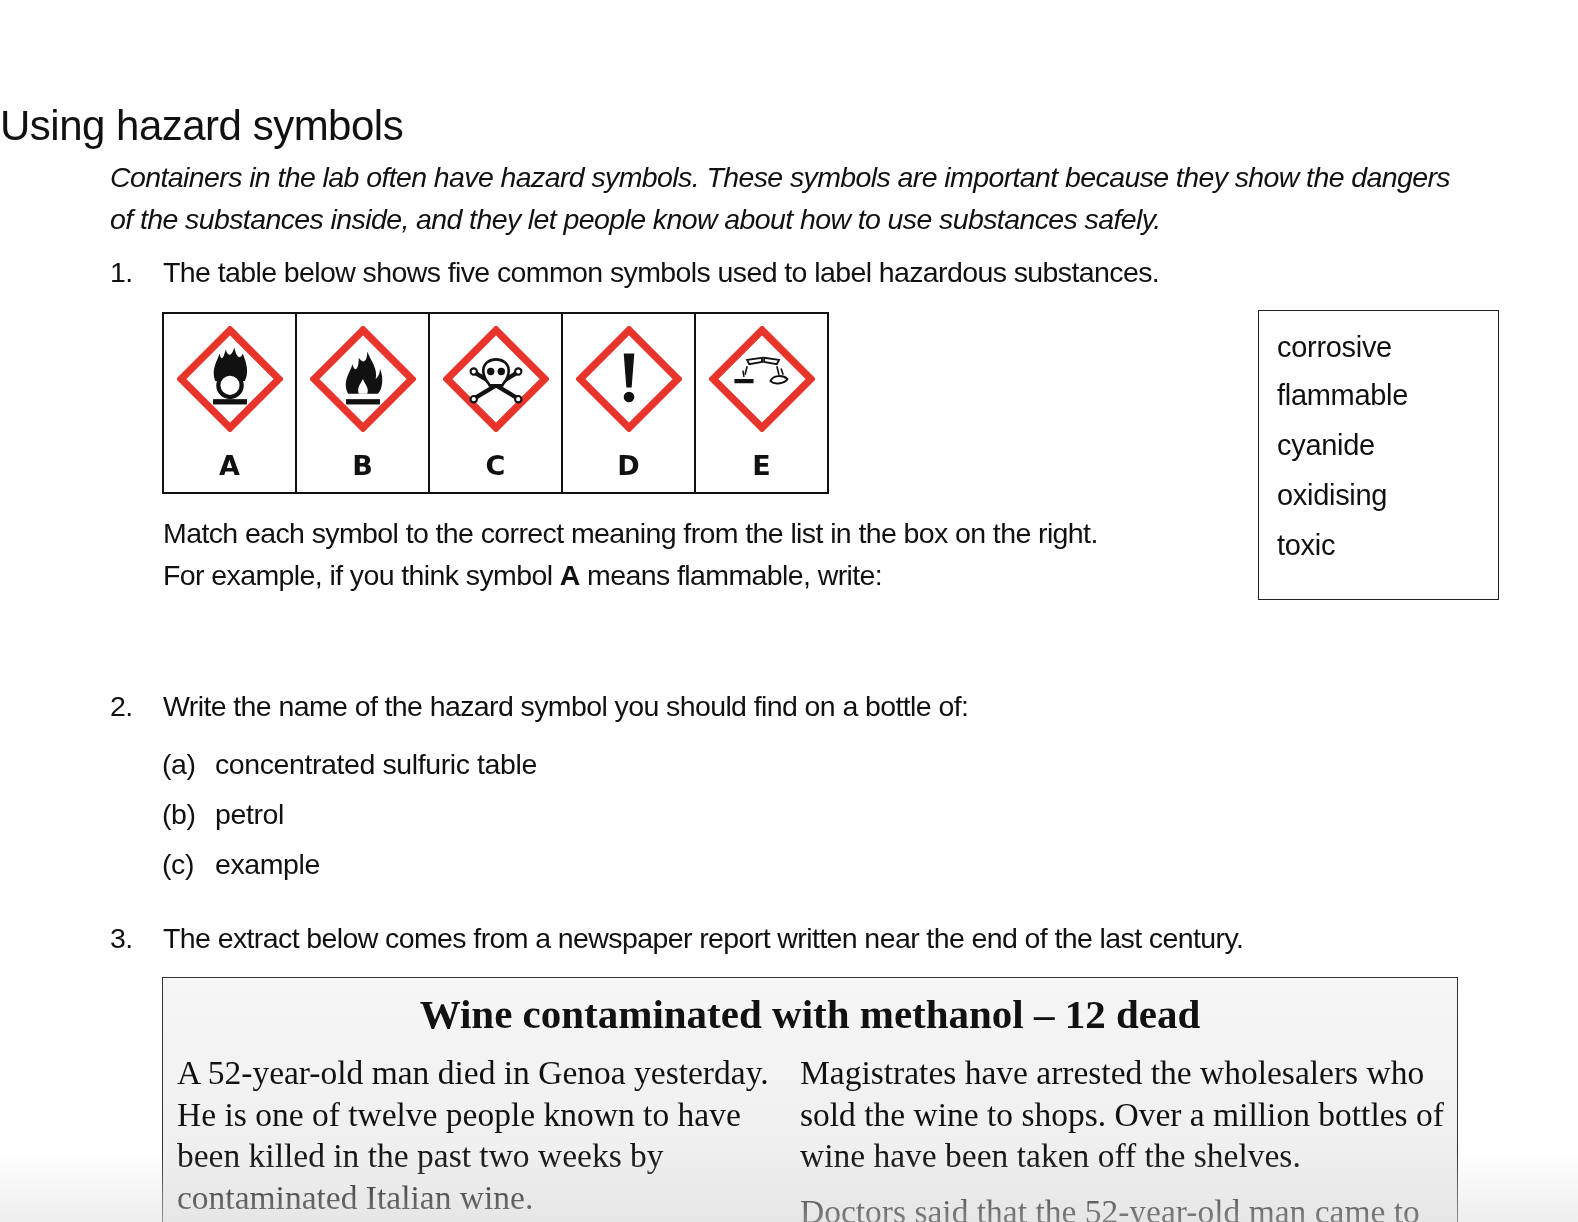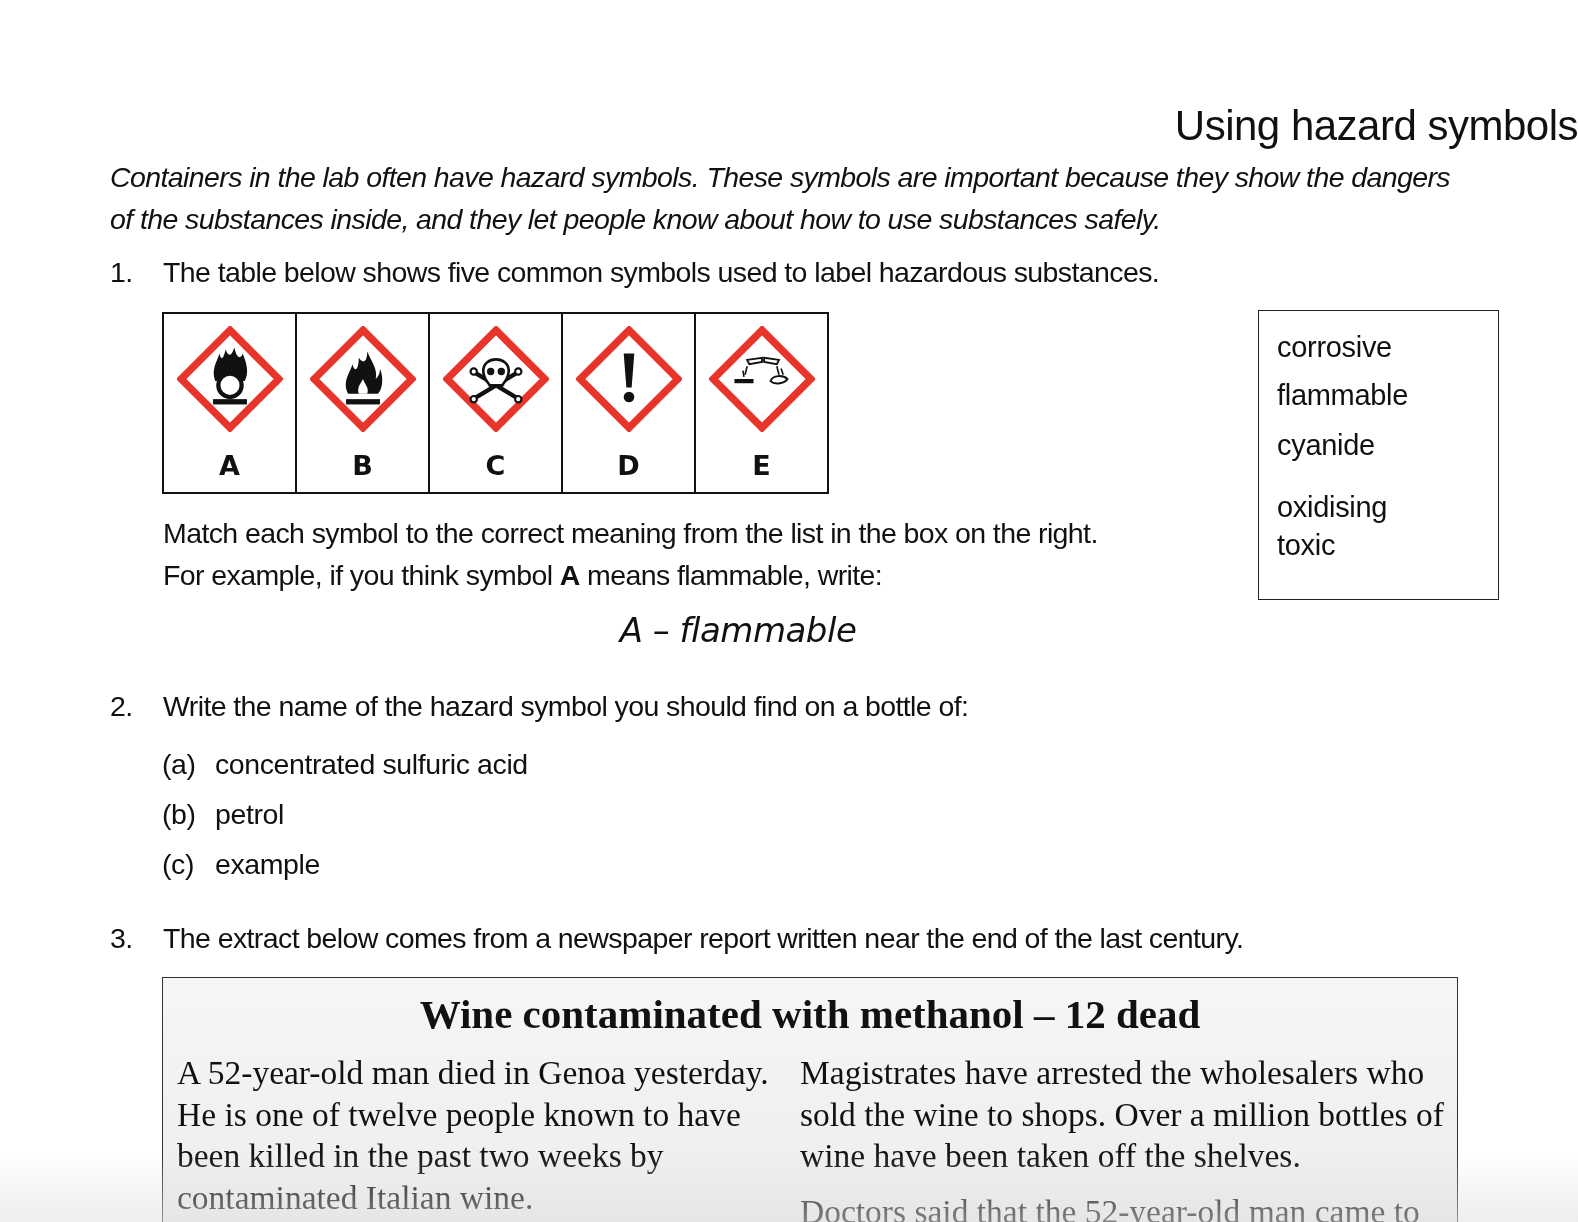--- a/index.html
+++ b/index.html
@@ -1,19 +1,19 @@
 <!DOCTYPE html>
 <html><head>
 <meta charset="utf-8">
 <style>
   html, body { margin: 0; padding: 0; background: #ffffff; }
   body { width: 1578px; height: 1222px; overflow: hidden; position: relative;
          font-family: "Liberation Sans", "DejaVu Sans", sans-serif; color: #111; }
   .page { position: absolute; left: 0; top: 0; width: 1578px; height: 1222px; }
-  .title { position: absolute; left: 0; width: 1578px; top: 74px; text-align: right;
+  .title { position: absolute; left: 0; width: 1578px; top: 74px; text-align: left;
            font-size: 42px; font-weight: normal; letter-spacing: -0.5px; }
   .intro { position: absolute; left: 110px; top: 156px; width: 1360px;
            font-size: 28.5px; line-height: 42px; letter-spacing: -0.6px; font-style: italic; }
   .q { position: absolute; font-size: 28.5px; letter-spacing: -0.6px; }
   .qnum { position: absolute; left: 110px; }
   .qtext { position: absolute; left: 163px; white-space: nowrap; }
   .symtable { position: absolute; left: 162px; top: 312px; border-collapse: collapse; }
   .symtable td { border: 2px solid #111; width: 131px; height: 178px; padding: 0; vertical-align: top; text-align: center; position: relative; }
   .sym { position: absolute; left: 13px; top: 12px; width: 106px; height: 106px; }
   .symlabel { position: absolute; left: 0; right: 0; top: 136px; font-weight: bold; font-size: 27px; font-family: "DejaVu Sans", sans-serif; }
@@ -108,38 +108,37 @@
         <div class="symlabel">E</div>
       </td>
     </tr>
   </tbody>
     </table>
 
   <div class="wordbox">
     <div style="top:20px;">corrosive</div>
     <div style="top:68px;">flammable</div>
     <div style="top:118px;">cyanide</div>
-    <div style="top:180px;">oxidising</div>
+    <div style="top:168px;">oxidising</div>
     <div style="top:218px;">toxic</div>
   </div>
 
   <div class="match">
     <div>Match each symbol to the correct meaning from the list in the box on the right.</div>
     <div><span>For example, if you think symbol </span><b>A</b><span> means flammable, write:</span></div>
   </div>
 
-  <div class="example">A – flammable</div>
 
   <div class="q" style="top:690px;">
     <span class="qnum">2.</span>
     <span class="qtext">Write the name of the hazard symbol you should find on a bottle of:</span>
   </div>
   <div class="sub" style="top:748px;">
     <span class="sublabel">(a)</span>
-    <span class="subtext">concentrated sulfuric acid</span>
+    <span class="subtext">concentrated sulfuric table</span>
   </div>
   <div class="sub" style="top:798px;">
     <span class="sublabel">(b)</span>
     <span class="subtext">petrol</span>
   </div>
   <div class="sub" style="top:848px;">
     <span class="sublabel">(c)</span>
     <span class="subtext">example</span>
   </div>
 

